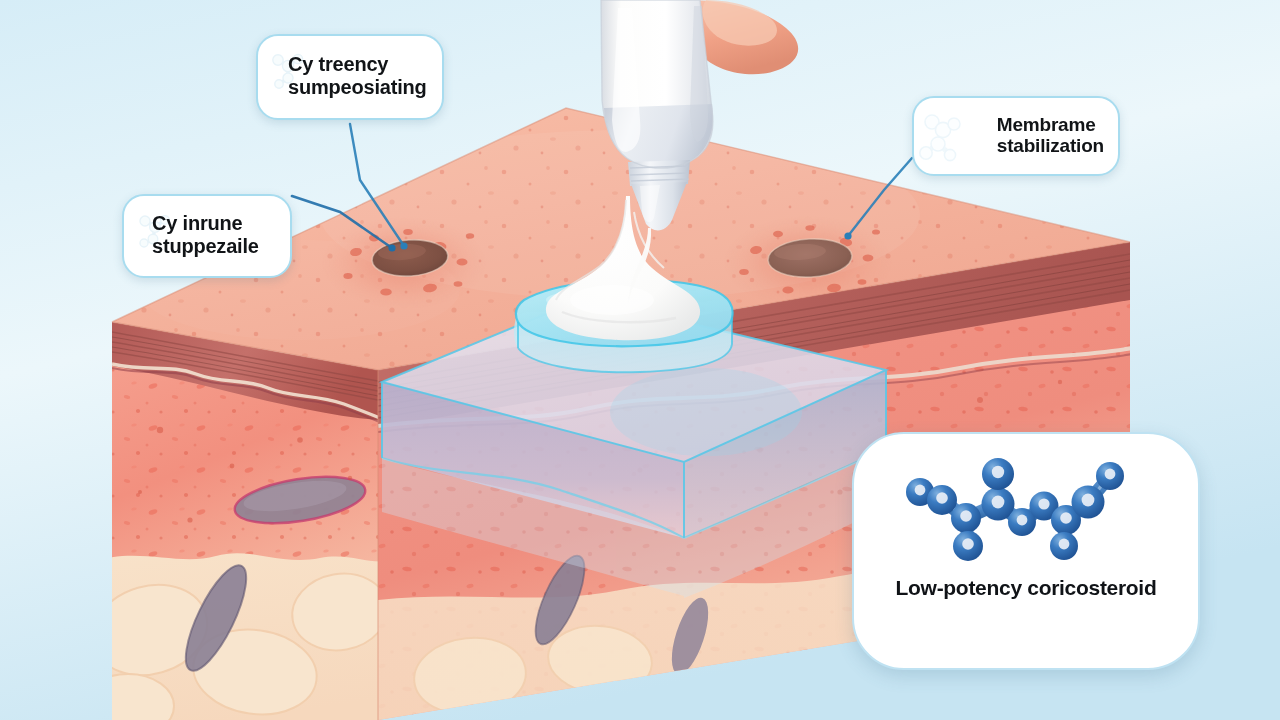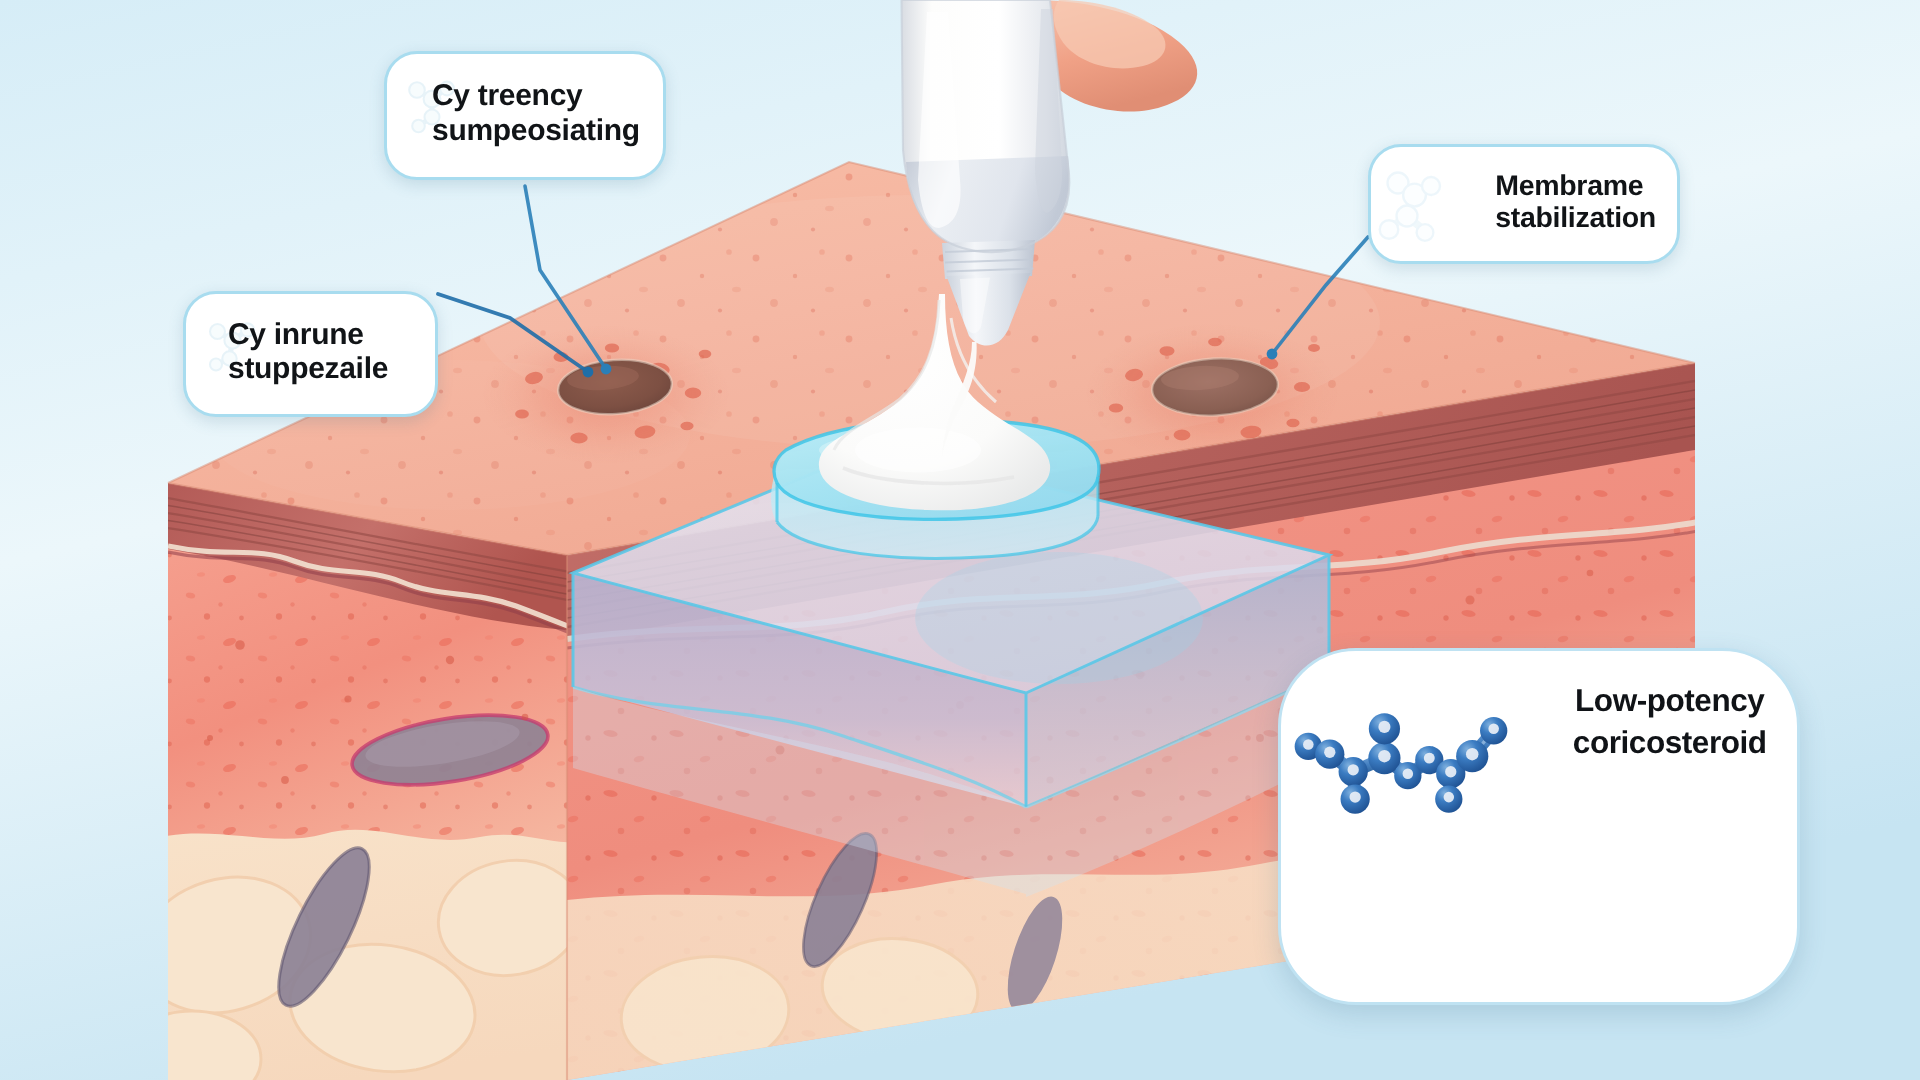--- a/index.html
+++ b/index.html
@@ -46,21 +46,21 @@
   #bubble-membrane .btxt{ padding-left:44px; font-size:19px;}
 
   
   #molecule-card{
     position:absolute;left:852px;top:432px;width:348px;height:238px;
     background:#ffffff;
     border:2px solid #bfe2f2;
     border-radius:52px;
     box-shadow:0 6px 18px rgba(60,110,140,.20);
     box-sizing:border-box;
-    display:flex;flex-direction:row;
+    display:flex;flex-direction:column;align-items:center;
     padding-top:14px;
   }
   #molecule-card .mol-svg{width:268px;height:120px;}
   #molecule-card .cap{
     text-align:center;color:#101317;font-weight:700;
     font-size:21px;line-height:1.34;letter-spacing:-.3px;margin-top:6px;
   }
   #molecule-card .cap .l2{display:block;}
 </style>
 </head>

